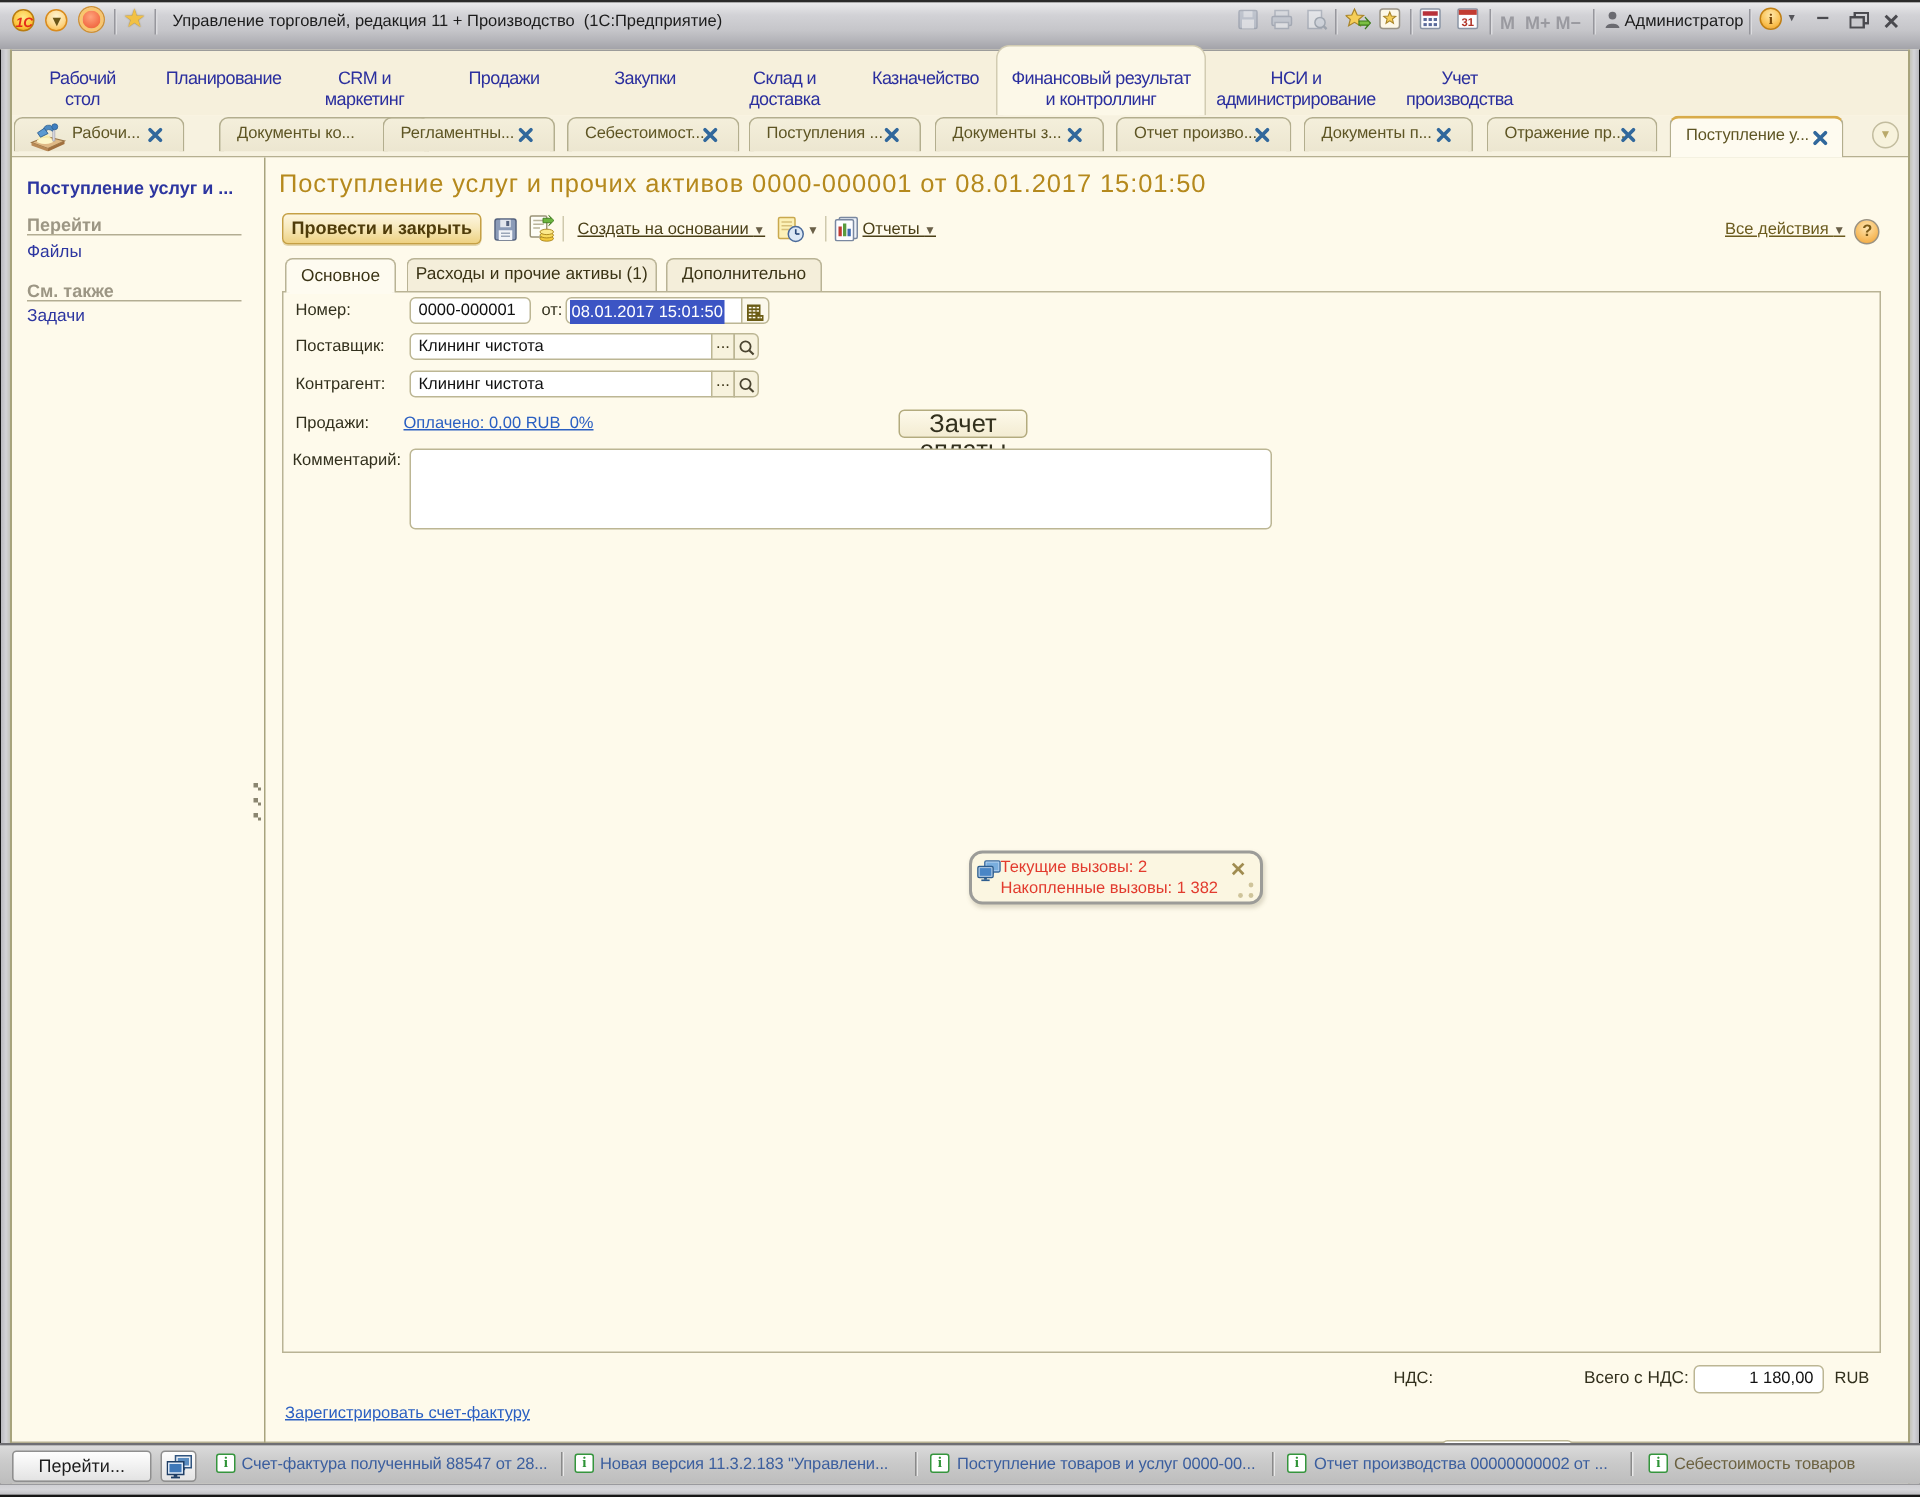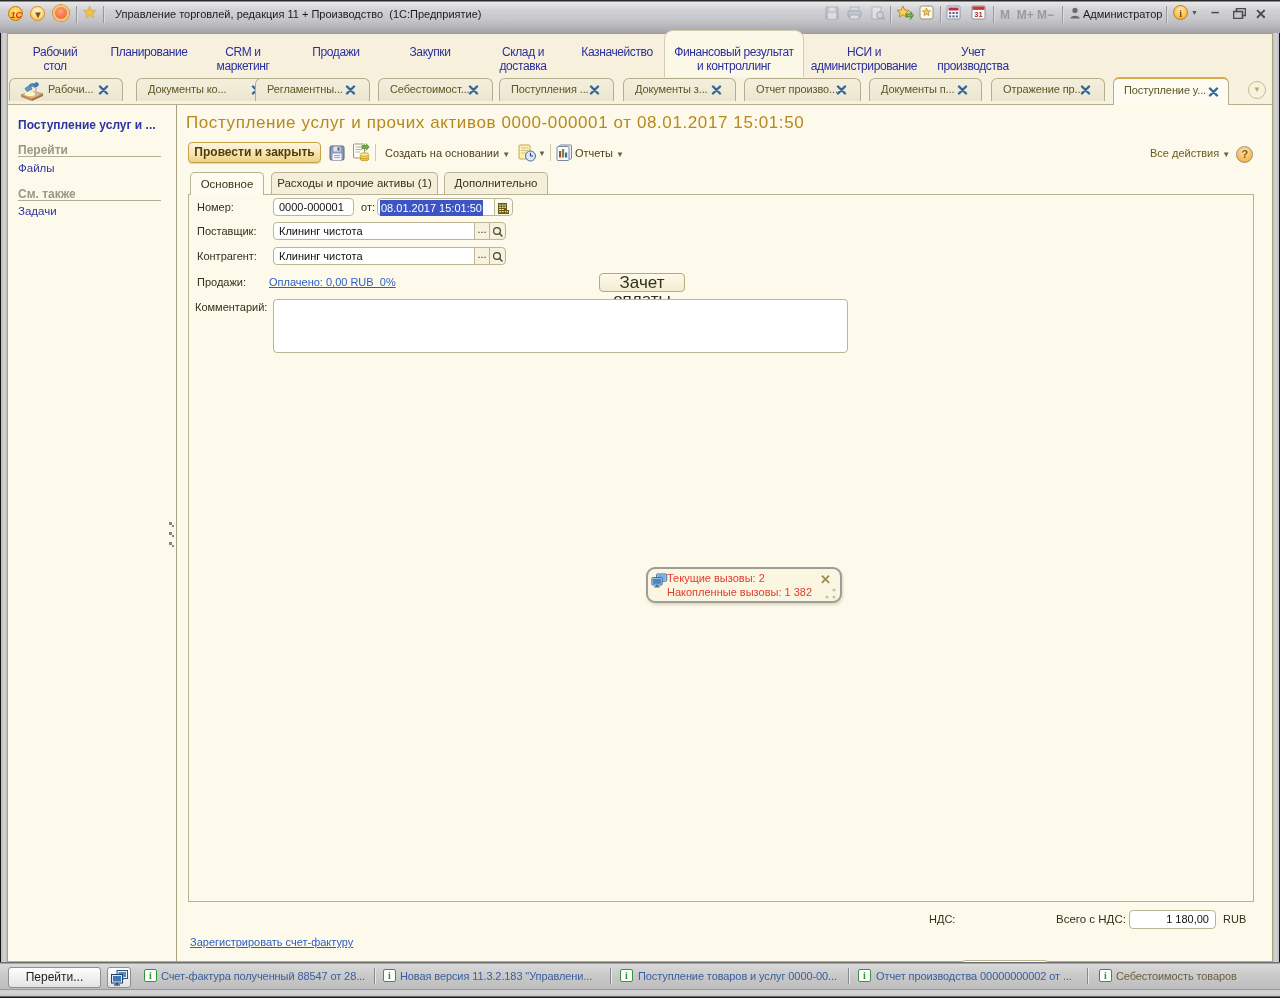--- a/index.html
+++ b/index.html
@@ -36,21 +36,21 @@
 .sbTitle{position:absolute;left:18px;top:118px;font-size:12px;font-weight:bold;color:#2c35a0;}
 .sbHead{position:absolute;left:18px;font-size:12px;font-weight:bold;color:#9c9684;}
 .sbLine{position:absolute;left:18px;width:143px;height:1px;background:#b3ad93;}
 .sbLink{position:absolute;left:18px;font-size:11.5px;color:#2c35a0;}
 .vsplit{position:absolute;left:176px;top:105px;width:1px;height:857px;background:#a8a37e;}
 .pageborder{position:absolute;left:188px;top:194px;width:1066px;height:708px;border:1px solid #b9b395;background:#fefaeb;box-sizing:border-box;}
 .doctitle{position:absolute;left:186px;top:113px;font-size:17px;letter-spacing:0.6px;color:#b5891d;}
 
 .btnmain{position:absolute;left:188px;top:142px;width:133px;height:21px;background:linear-gradient(180deg,#fdf6e0 0,#f7e9bd 45%,#eed283 100%);border:1px solid #c5a045;border-radius:4px;box-sizing:border-box;box-shadow:0 1px 0 rgba(180,150,60,.35);
  font-size:12px;font-weight:bold;color:#4f3c0a;text-align:center;line-height:19px;}
-.cmdtext{position:absolute;top:147px;font-size:11px;color:#4a3f17;}
+.cmdtext{position:absolute;top:147px;font-size:11px;color:#4a3f17;text-decoration:underline;}
 .csep{position:absolute;top:144px;width:1px;height:17px;background:#cfc9ad;}
 
 .ptab{position:absolute;top:172px;height:22px;background:#f4eeda;border:1px solid #b9b395;border-bottom:none;border-radius:5px 5px 0 0;box-sizing:border-box;font-size:11.5px;color:#3a3315;text-align:center;}
 .ptab.active{background:#fefbf0;height:23px;z-index:4;}
 
 .flabel{position:absolute;font-size:11px;color:#32301d;}
 .tfield{position:absolute;background:#fff;border:1px solid #bcb694;border-radius:4px;box-sizing:border-box;font-size:11px;color:#111;}
 .fbtn{position:absolute;background:#f7f2dd;border:1px solid #bcb694;box-sizing:border-box;text-align:center;}
 .link{font-size:11px;color:#2a5fc2;text-decoration:underline;}
 
@@ -182,21 +182,21 @@
           <rect x="16.2" y="5" width="1.4" height="9" fill="#dcdce4" stroke="#9a9aa8" stroke-width=".4"></rect>
           <path d="M10 7 Q10 3 14.5 3.5 L17 5.5 L16 7.5 Q13 5 11 8Z" fill="#4c8ac2" stroke="#2d5d8e" stroke-width=".5"></path>
           <path d="M6 8.5 L10.5 5.5 L13 9 L8 11.5Z" fill="#5c9ad2" stroke="#2d5d8e" stroke-width=".6"></path>
           <circle cx="17.5" cy="4.5" r="2" fill="#3f7fc0" stroke="#2d5d8e" stroke-width=".5"></circle>
         </svg>
    <span class="lbl" style="left:38px;">Рабочи...</span>
         <svg class="x" width="11" height="10">
           <path d="M2 1.5 L9 8.5 M9 1.5 L2 8.5" stroke="#31689c" stroke-width="2.4" stroke-linecap="round"></path>
         </svg>
       </div>
- <div class="dtab" style="left:136px;width:140px;">
+ <div class="dtab" style="left:146px;width:140px;">
         <span class="lbl">Документы ко...</span>
         <svg class="x" width="11" height="10">
           <path d="M2 1.5 L9 8.5 M9 1.5 L2 8.5" stroke="#31689c" stroke-width="2.4" stroke-linecap="round"></path>
         </svg>
       </div>
  <div class="dtab" style="left:255px;width:115px;">
         <span class="lbl">Регламентны...</span>
         <svg class="x" width="11" height="10">
           <path d="M2 1.5 L9 8.5 M9 1.5 L2 8.5" stroke="#31689c" stroke-width="2.4" stroke-linecap="round"></path>
         </svg>

